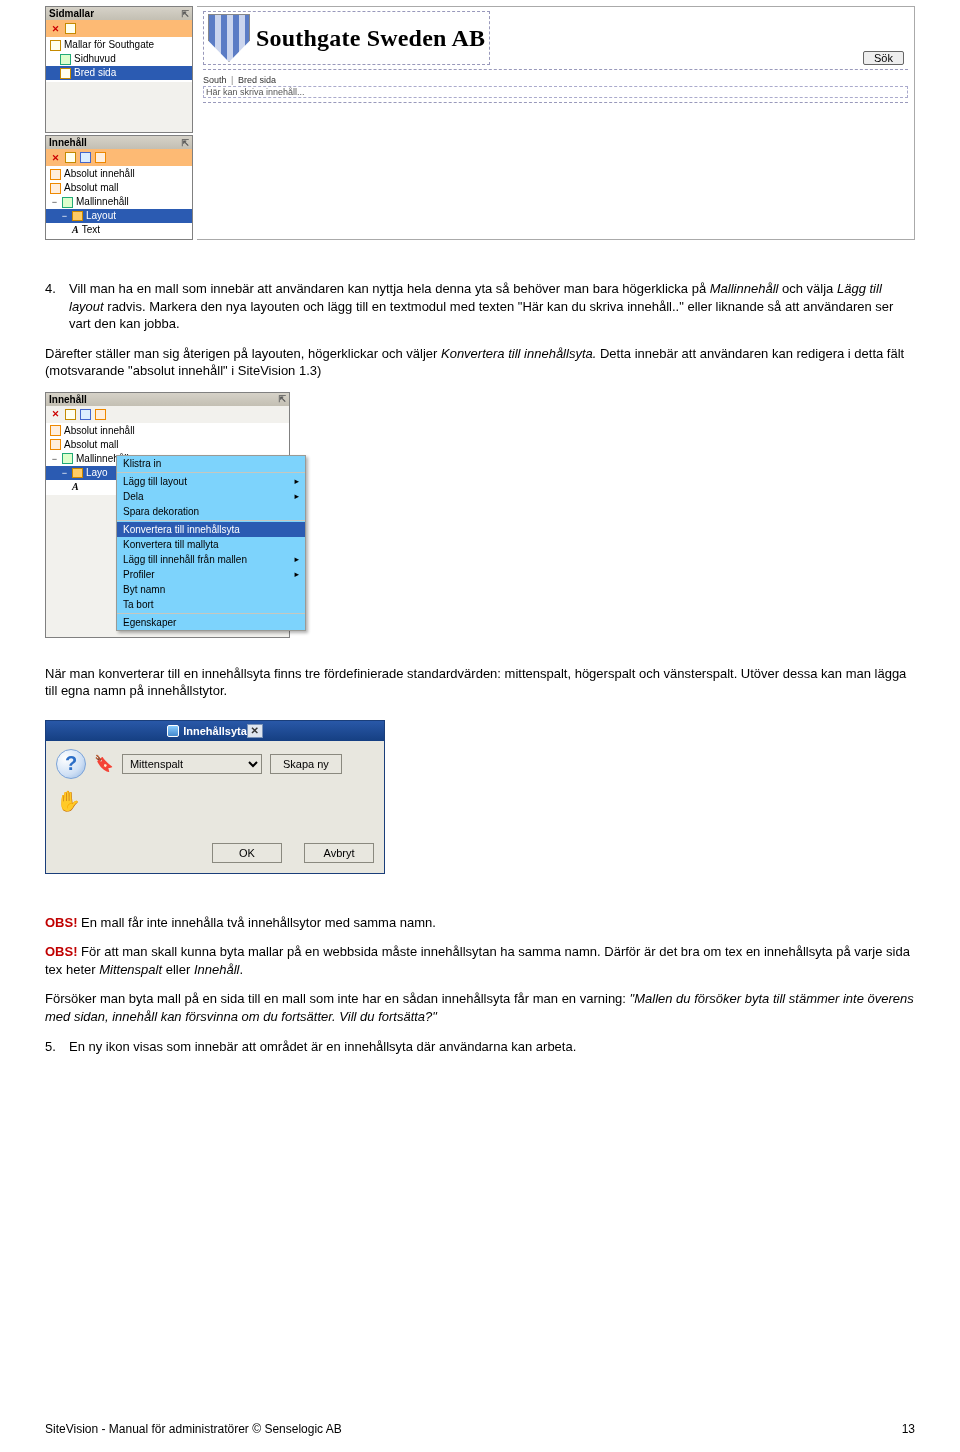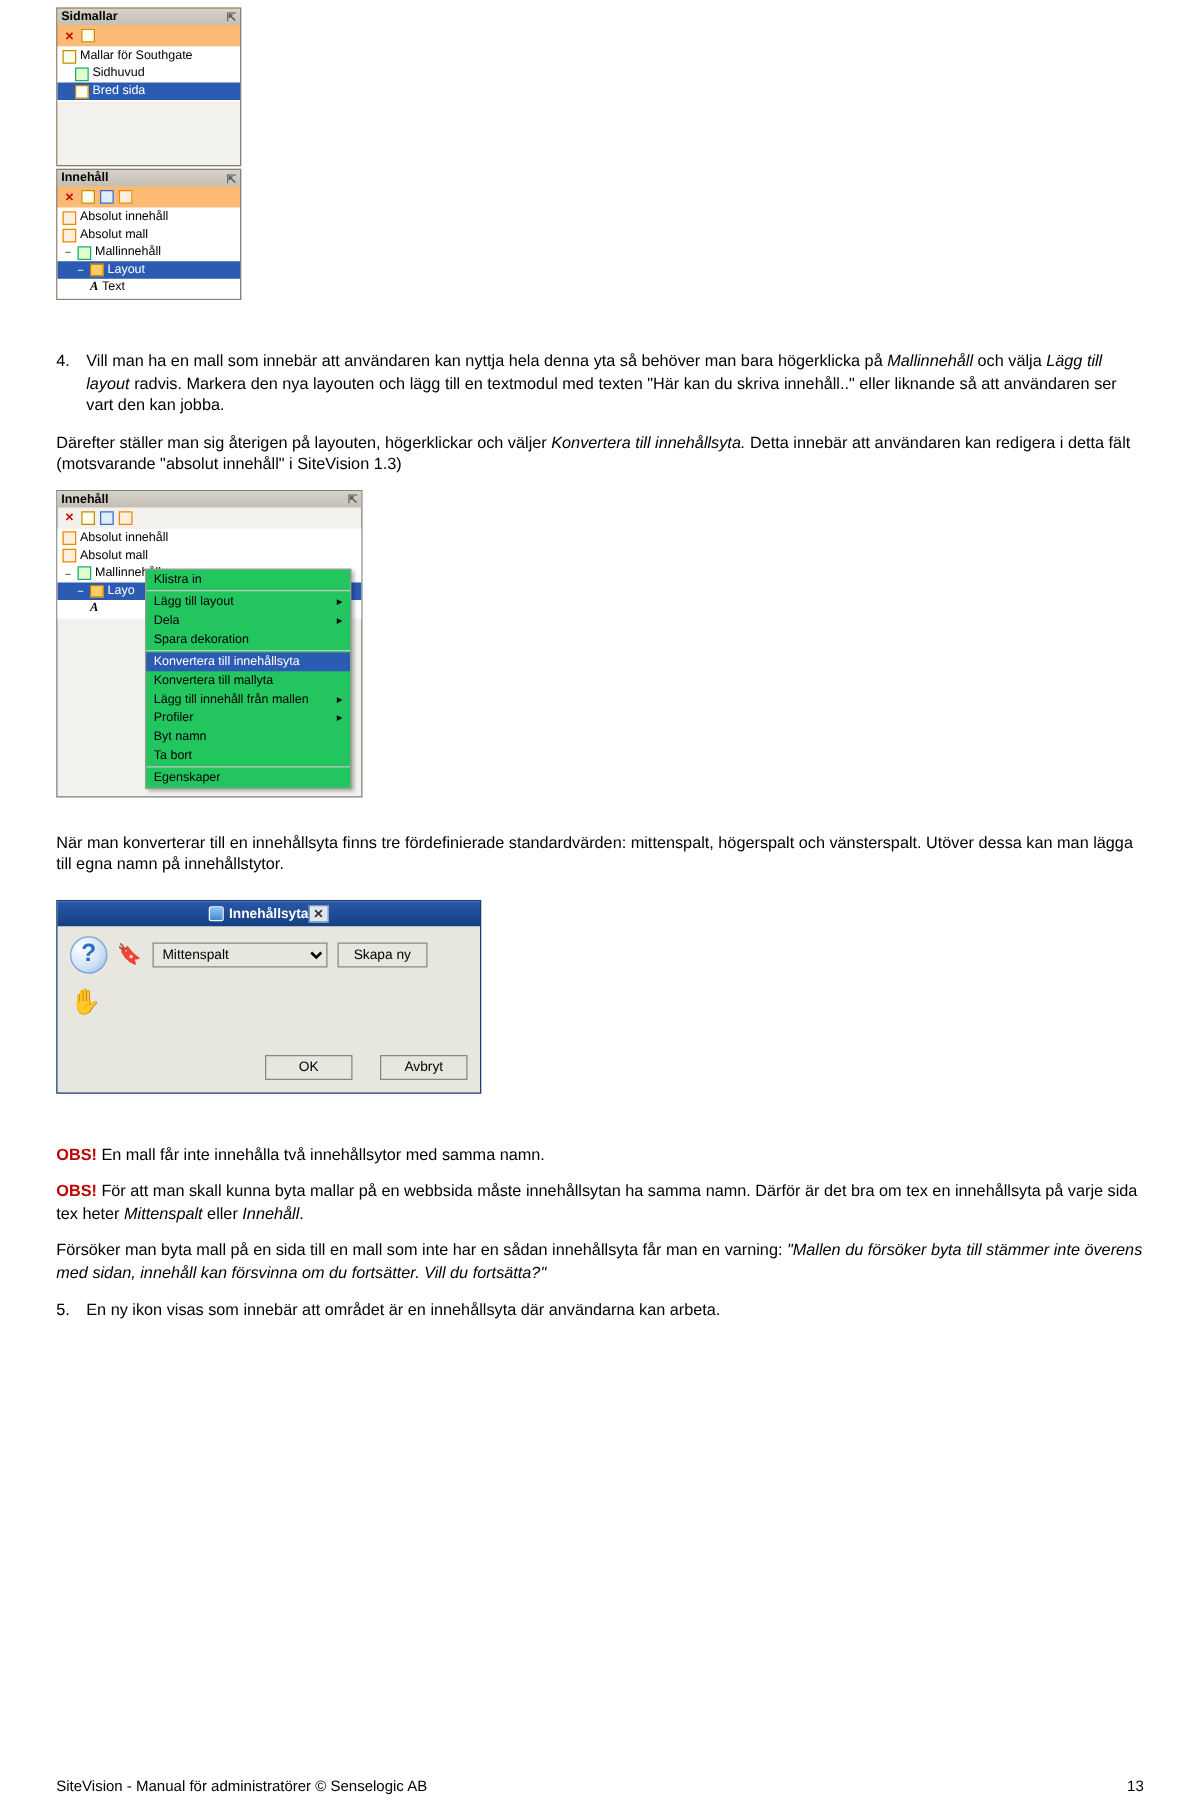--- a/index.html
+++ b/index.html
@@ -120,22 +120,22 @@
     margin-top:6px;
     width:245px;
     border:1px solid #808080;
     background:#f2f1ed;
     font-size:10px;
   }
   .ctx-tree { background:#fff; padding:1px 0; }
   .ctx-menu {
     position:relative;
     left:70px;
-    width:165px;
-    background:#22c55e;
+    width:190px;
+    background:#7dd3fc;
     border:1px solid #9a9a95;
     box-shadow:2px 2px 3px rgba(0,0,0,0.3);
     font-size:10px;
   }
   .ctx-menu .item {
     padding:2px 6px;
     display:flex; justify-content:space-between;
     align-items:center;
   }
   .ctx-menu hr { border:none; border-top:1px solid #c7c7be; margin:1px 0; }
@@ -282,20 +282,35 @@
           <span>Layout</span>
         </div>
         <div class="tree-item indent2">
           <span class="a-icon">A</span>
           <span>Text</span>
         </div>
       </div>
     </div>
   </div>
 
+  <div class="preview-pane">
+    <div class="logo-box">
+      <div class="shield"></div>
+      <div class="company-name">Southgate Sweden AB</div>
+    </div>
+    <button class="sok-btn">Sök</button>
+    <div class="dash-row"></div>
+    <div class="crumbs">
+      <span>South</span>
+      <span class="sep">|</span>
+      <span>Bred sida</span>
+    </div>
+    <div class="hint-line">Här kan skriva innehåll...</div>
+    <div class="dash-row"></div>
+  </div>
 </div>
 
 <div class="body-text">
   <div class="num-item">
     <span class="num">4.</span>
     <p>
       <span>Vill man ha en mall som innebär att användaren kan nyttja hela denna yta så behöver man bara högerklicka på </span><em>Mallinnehåll</em><span> och välja </span><em>Lägg till layout</em><span> radvis. Markera den nya layouten och lägg till en textmodul med texten "Här kan du skriva innehåll.." eller liknande så att användaren ser vart den kan jobba.</span>
     </p>
   </div>
   <p>

